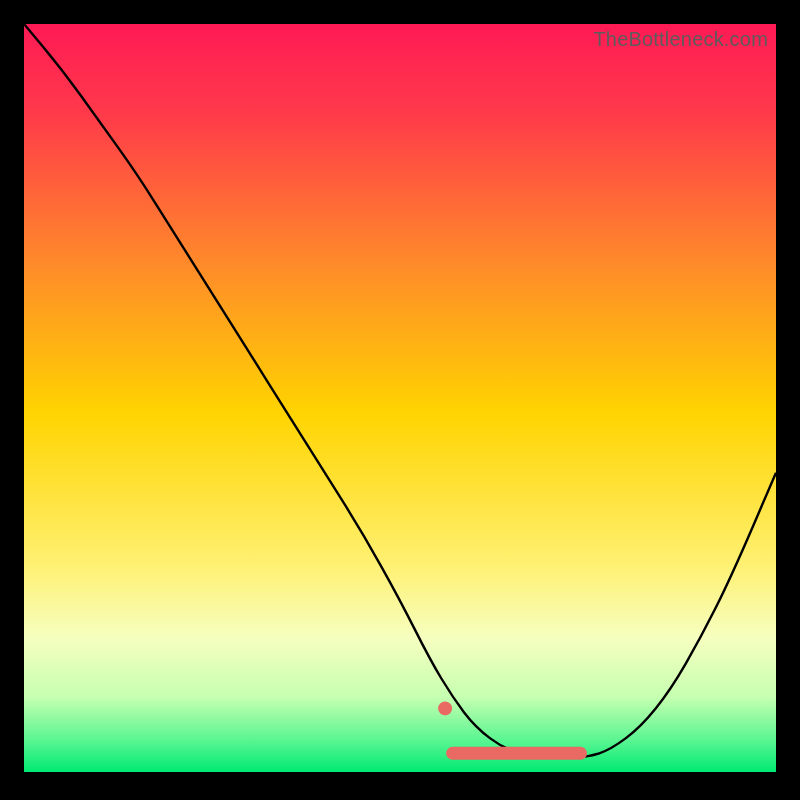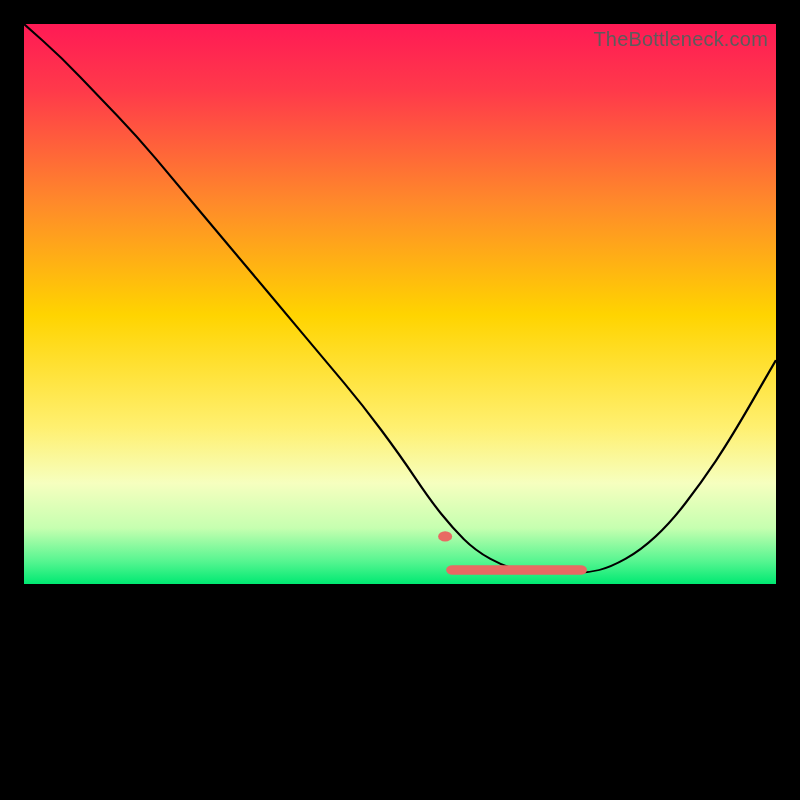--- a/index.html
+++ b/index.html
@@ -8,21 +8,21 @@
     position: absolute;
     left: 0; top: 0;
     width: 800px; height: 800px;
     background: #000;
   }
   .plot {
     position: absolute;
     left: 24px;
     top: 24px;
     width: 752px;
-    height: 560px;
+    height: 748px;
     overflow: hidden;
   }
   .gradient {
     position: absolute;
     left: 0; top: 0;
     width: 100%; height: 100%;
   }
   .watermark {
     position: absolute;
     top: 4px;

